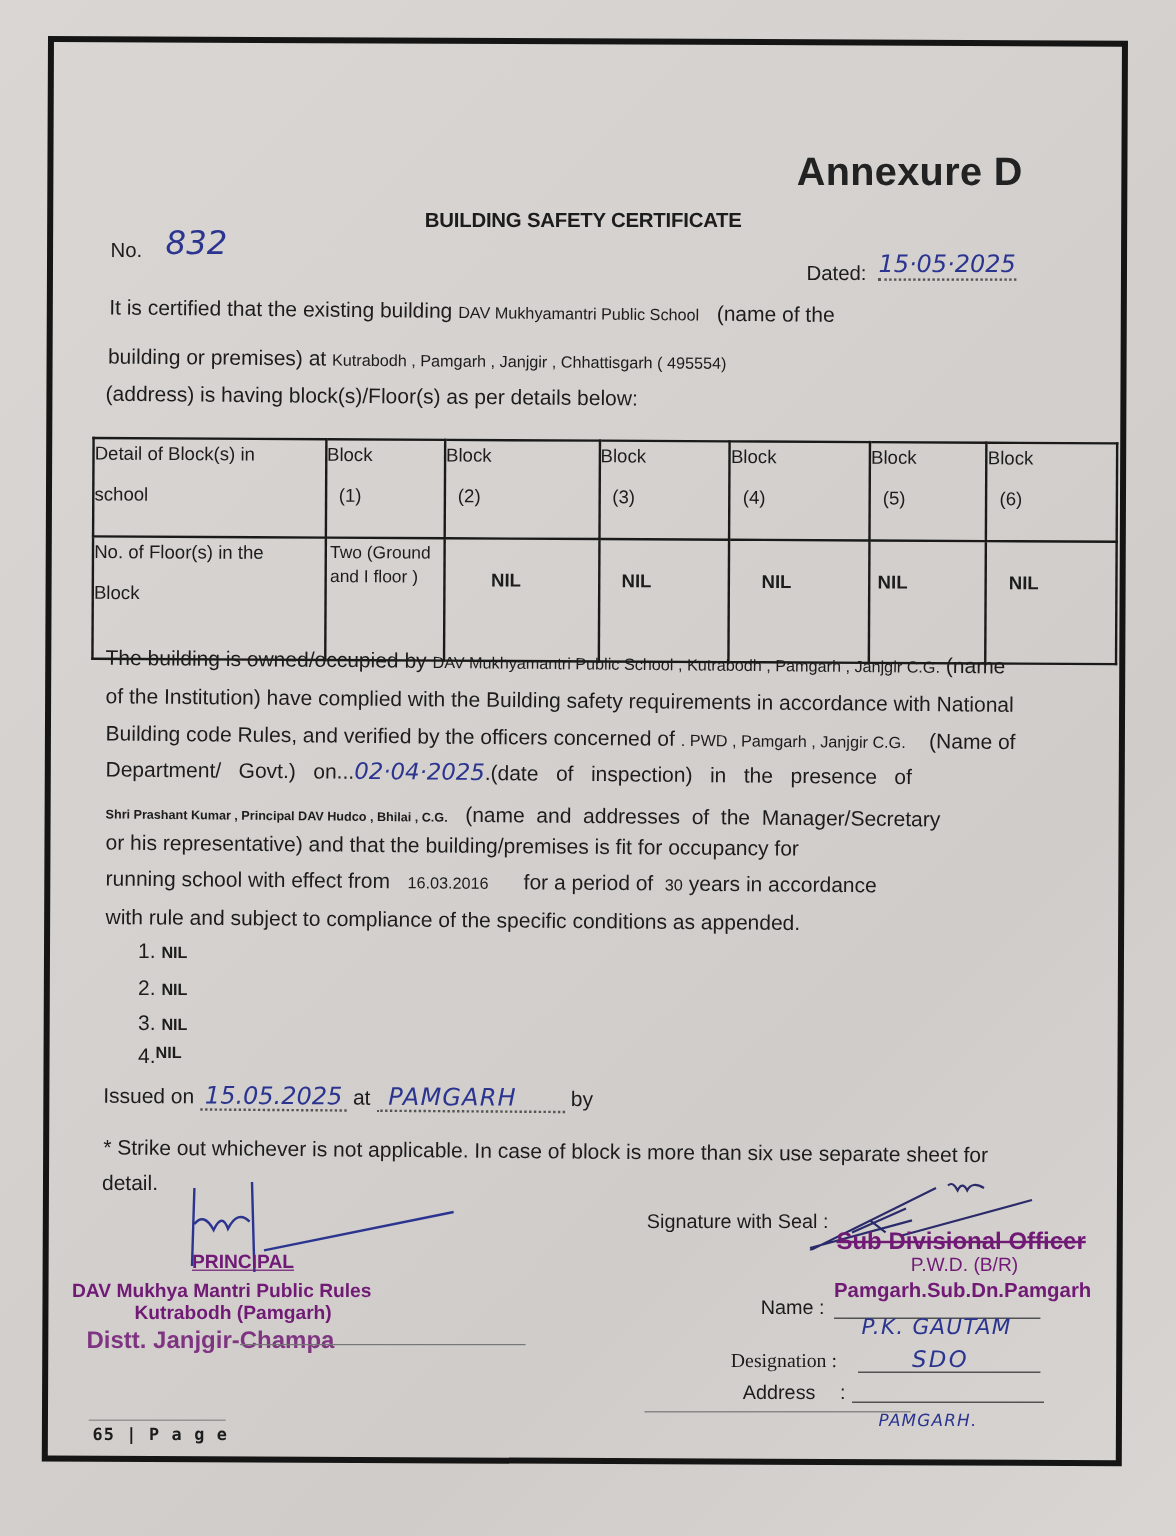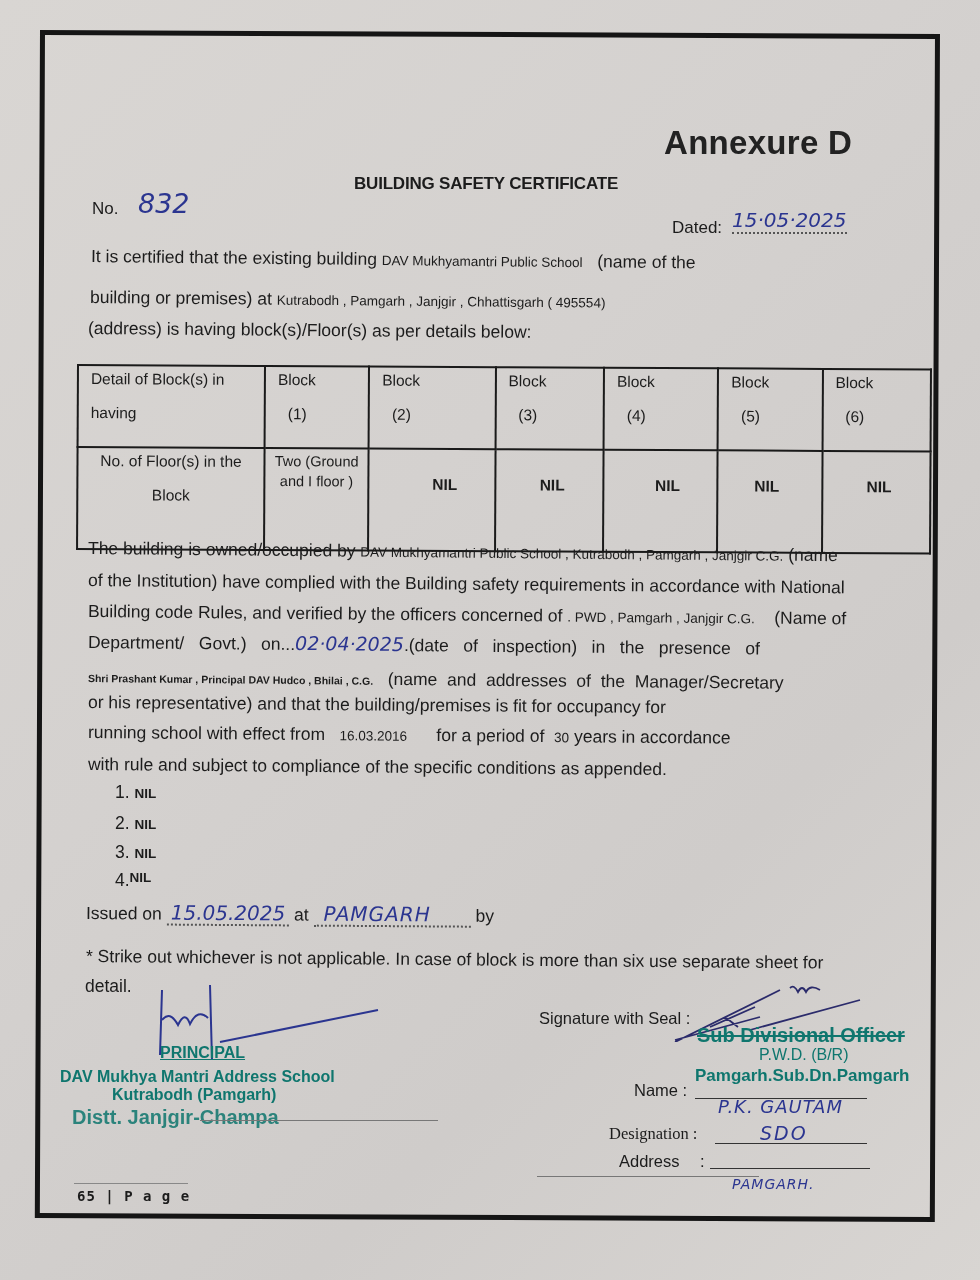--- a/index.html
+++ b/index.html
@@ -26,30 +26,30 @@
     .p { font-size: 17.5px; }
     .small { font-size: 13.5px; }
     .tiny { font-size: 10.5px; }
     .line { position: absolute; left: 88px; white-space: nowrap; }
 
     table.blocks {
       position: absolute; left: 77px; top: 364px; width: 855px;
       border-collapse: collapse; transform: rotate(0.3deg); transform-origin: left top;
     }
     table.blocks td {
-      border: 2px solid #1a1a1a; vertical-align: top; font-size: 15.5px; padding: 4px 12px;
+      border: 2px solid #1a1a1a; vertical-align: top; font-size: 15.5px; padding: 4px 0;
     }
     table.blocks tr.r1 td { height: 72px; }
-    table.blocks tr.r2 td { height: 70px; text-align: center; }
+    table.blocks tr.r2 td { height: 70px; }
     .col-head { width: 205px; }
     .col { width: 95px; }
     .nil { font-size: 10px; font-weight: bold; text-align: left; padding-top: 26px !important; }
     .cell-top { display: block; }
     .cell-bottom { display: block; margin-top: 16px; }
-    .stamp { color: #0f766e; font-weight: bold; }
+    .stamp { color: #701a75; font-weight: bold; }
     .strike { text-decoration: line-through; }
     .sig-line { position: absolute; border-top: 1.5px solid #333; }
     .page-footer { left: 77px; top: 1188px; font-size: 14px; font-weight: bold; font-family: "DejaVu Sans Mono", monospace; letter-spacing: 1px; }
   </style>
 </head>
 <body>
 
 <div class="frame"></div>
 
 <div class="abs annexure">Annexure D</div>
@@ -68,21 +68,21 @@
   <span>building or premises) at</span>
   <span class="small">Kutrabodh , Pamgarh , Janjgir , Chhattisgarh ( 495554)</span>
 </div>
 <div class="line p" style="top:318px; left:88px; transform:rotate(0.5deg); transform-origin:left;">(address) is having block(s)/Floor(s) as per details below:</div>
 
 <table class="blocks">
   <tbody>
       <tr class="r1">
     <td class="col-head">
       <span class="cell-top">Detail of Block(s) in</span>
-      <span class="cell-bottom">having</span>
+      <span class="cell-bottom">school</span>
     </td>
     <td class="col">
           <span class="cell-top">Block</span>
           <span class="cell-bottom" style="padding-left:10px">(1)</span>
         </td>
     <td class="col">
           <span class="cell-top">Block</span>
           <span class="cell-bottom" style="padding-left:10px">(2)</span>
         </td>
     <td class="col">
@@ -158,21 +158,21 @@
   <span>by</span>
 </div>
 
 <div class="line p" style="top:946px; left:86px; transform:rotate(0.5deg); transform-origin:left;">* Strike out whichever is not applicable. In case of block is more than six use separate sheet for</div>
 <div class="line p" style="top:976px; left:85px;">detail.</div>
 
 <svg class="abs" style="left:150px; top:980px;" width="240" height="80">
   <path d="M12 10 L10 75 M60 5 L62 80 M12 40 Q20 30 28 45 Q35 30 40 44 Q48 28 58 38 M70 62 L228 30" stroke="#2b3590" stroke-width="2" fill="none"></path>
 </svg>
 <div class="abs stamp" style="left:160px; top:1044px; font-size:16px;text-decoration:underline;">PRINCIPAL</div>
-<div class="abs stamp" style="left:60px; top:1068px; font-size:16px;">DAV Mukhya Mantri Address School</div>
+<div class="abs stamp" style="left:60px; top:1068px; font-size:16px;">DAV Mukhya Mantri Public Rules</div>
 <div class="abs stamp" style="left:112px; top:1086px; font-size:16px;">Kutrabodh (Pamgarh)</div>
 <div class="abs stamp" style="left:72px; top:1106px; font-size:20px; opacity:0.85">Distt. Janjgir-Champa</div>
 <div class="sig-line" style="left:200px; top:1120px; width:238px; border-top-color:#777;"></div>
 
 <div class="abs" style="left:539px; top:1009px; font-size:16.5px;">Signature with Seal :</div>
 <svg class="abs" style="left:670px; top:982px;" width="200" height="60">
   <path d="M5 60 L110 8 M5 58 L90 35 M55 35 L68 45 M40 45 L85 25 M120 6 Q124 2 128 10 Q132 2 136 10 Q140 2 150 8 M80 48 L190 18" stroke="#2b2b6b" stroke-width="1.8" fill="none"></path>
 </svg>
 <div class="abs stamp strike" style="left:697px; top:1024px; font-size:20px;">Sub Divisional Officer</div>
 <div class="abs stamp" style="left:759px; top:1046px; font-size:16px; font-weight:normal;">P.W.D. (B/R)</div>

